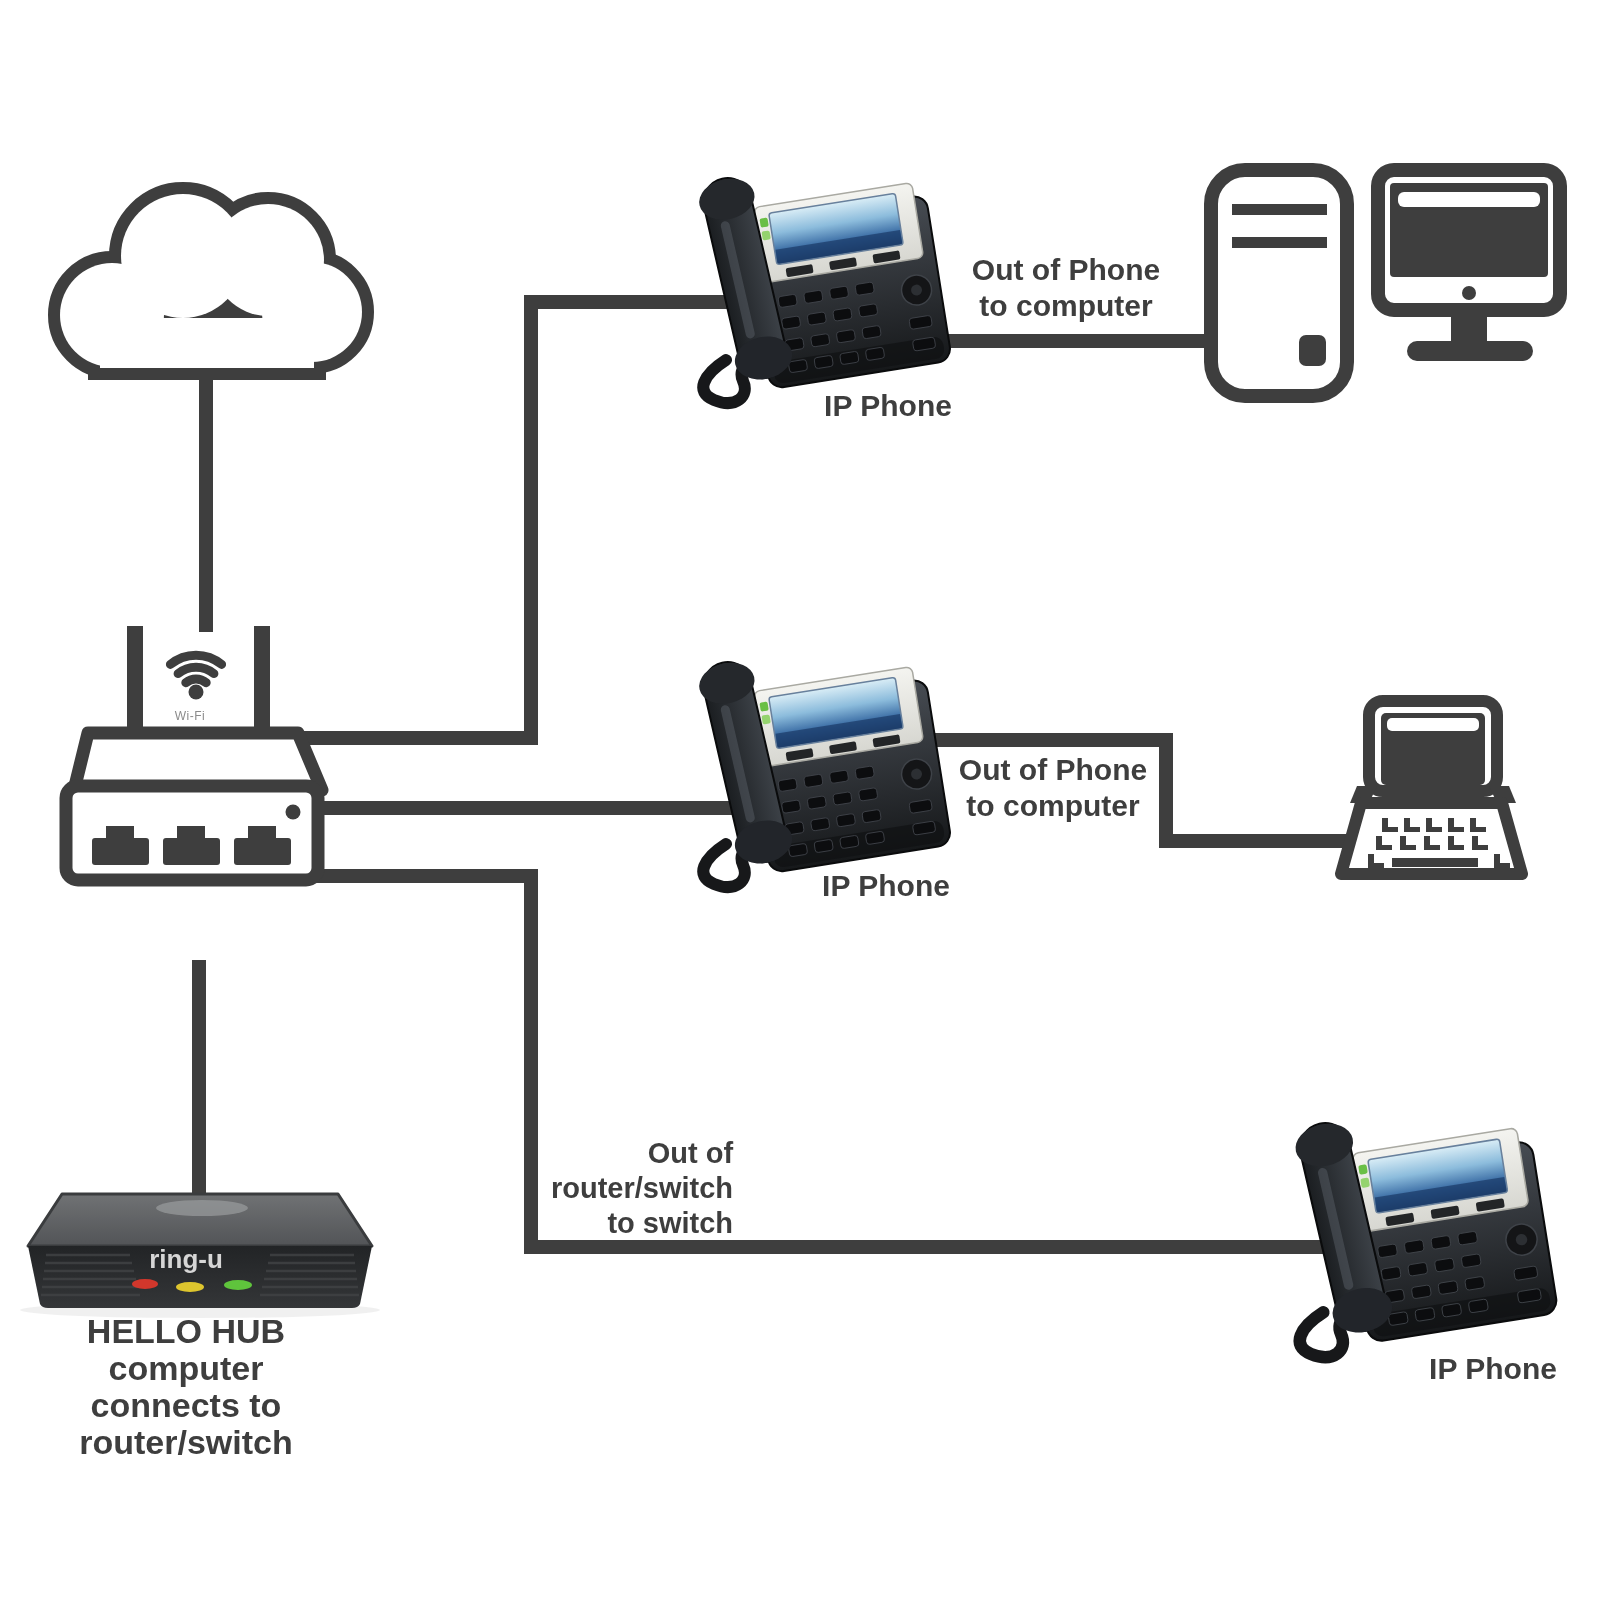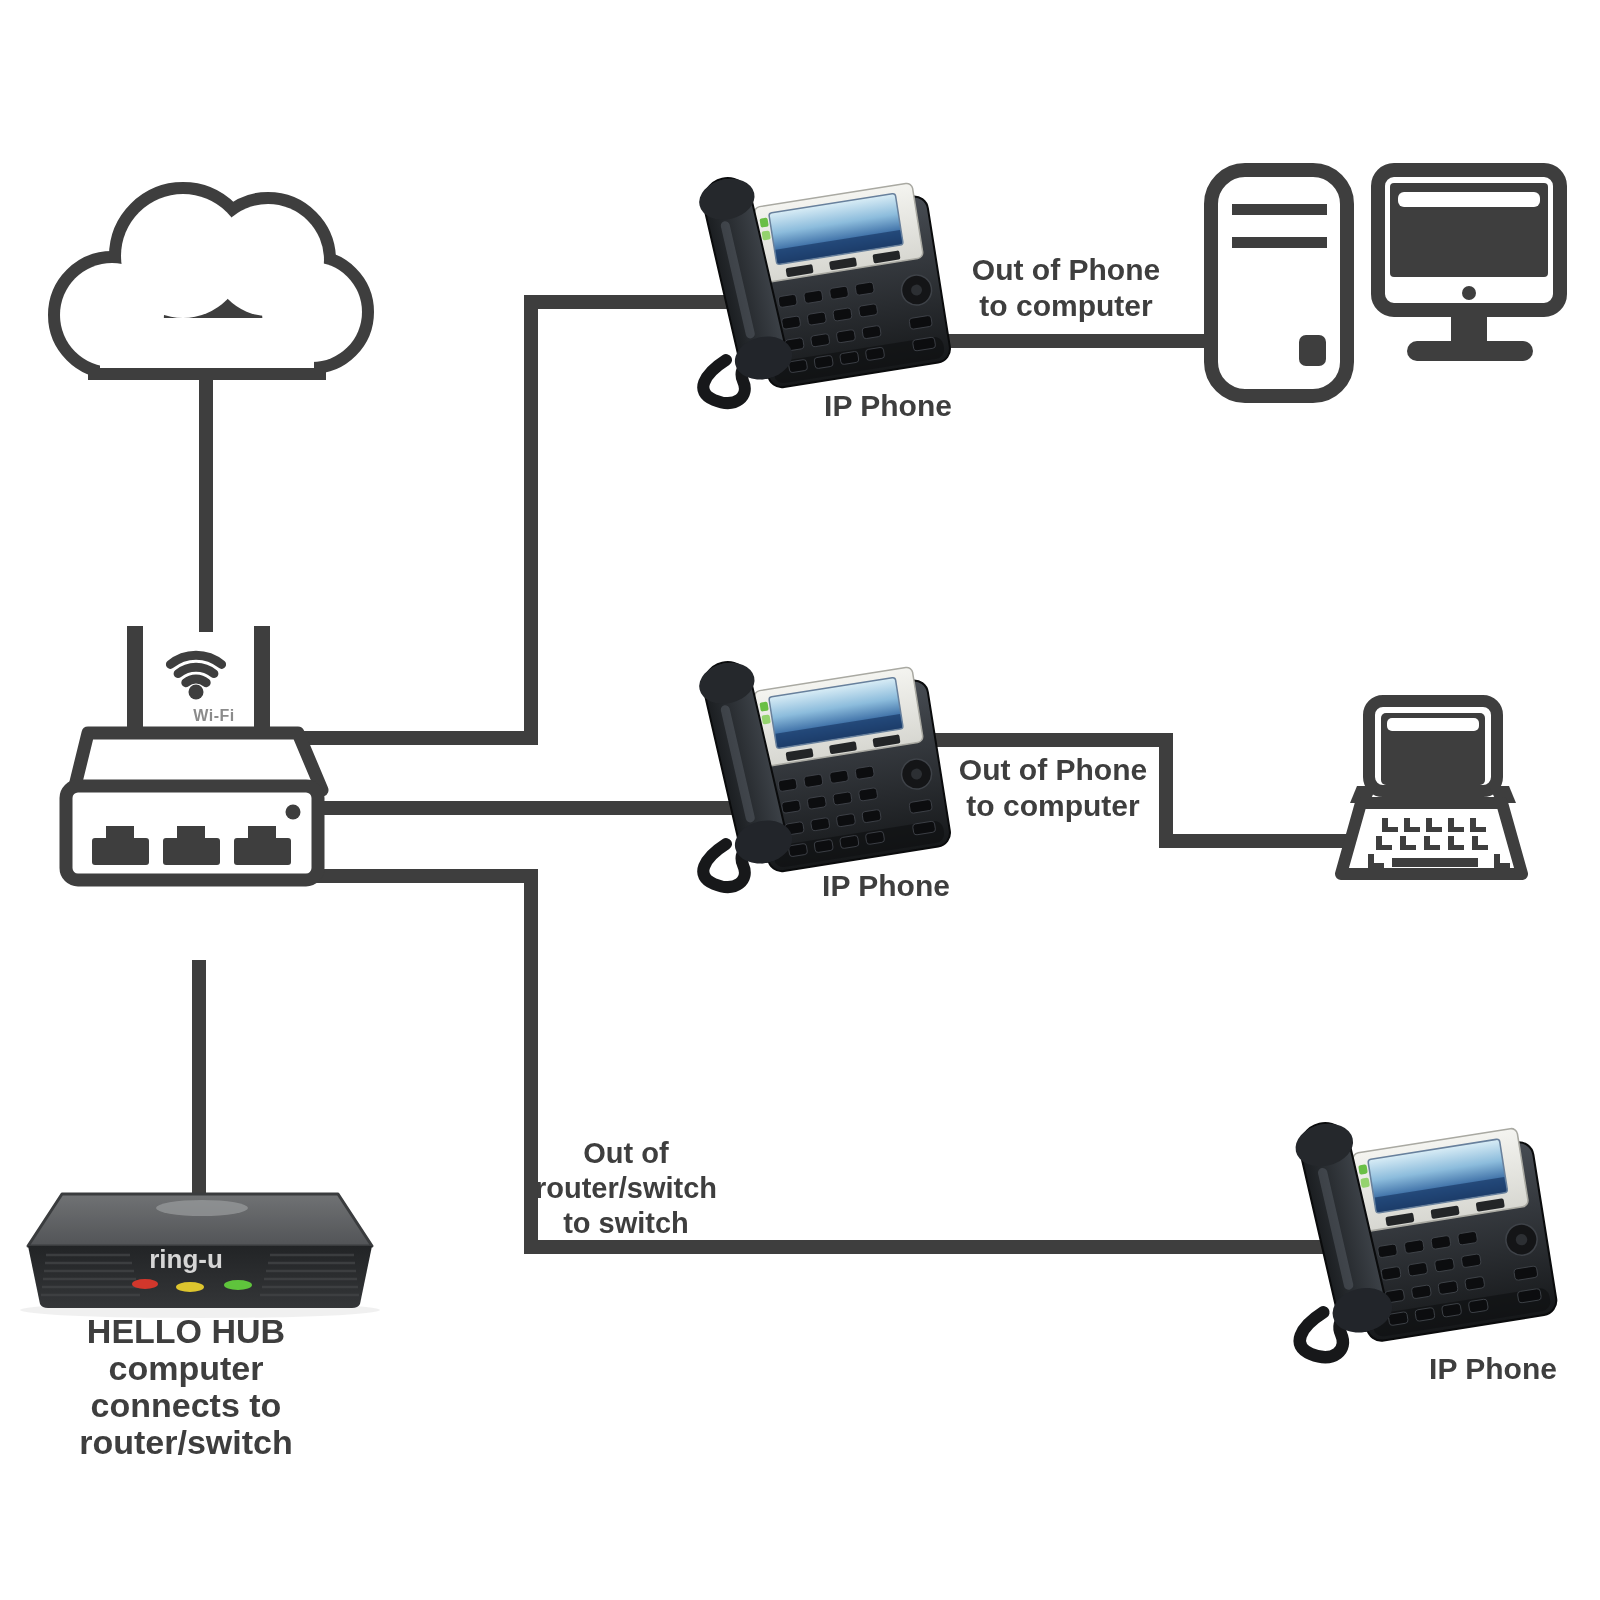--- a/index.html
+++ b/index.html
@@ -2,29 +2,29 @@
 <html><head>
 <meta charset="utf-8">
 <style>
   html,body{margin:0;padding:0;background:#ffffff;}
   body{width:1600px;height:1600px;position:relative;font-family:"Liberation Sans",sans-serif;}
   .stage{position:absolute;left:0;top:0;width:1600px;height:1600px;overflow:hidden;background:#ffffff;}
   .stage svg{position:absolute;left:0;top:0;}
   .lbl{position:absolute;transform:translate(-50%,-50%);text-align:center;font-weight:bold;
        color:#3e3e3e;white-space:nowrap;}
   .lbl-internet{left:237px;top:312px;font-size:27px;line-height:33px;letter-spacing:1.5px;}
-  .lbl-wifi{left:214px;top:716px;font-size:16px;color:#8b8b8b;letter-spacing:.5px;font-weight:700;}
+  .lbl-wifi{left:190px;top:716px;font-size:12px;color:#8b8b8b;letter-spacing:.5px;font-weight:400;}
   .lbl-router{left:190px;top:930px;font-size:28px;line-height:37px;letter-spacing:.5px;}
   .lbl-hub{left:186px;top:1387px;font-size:34px;line-height:37px;}
   .lbl-ipphone-top{left:888px;top:406px;font-size:30px;}
   .lbl-ipphone-mid{left:886px;top:886px;font-size:30px;}
   .lbl-ipphone-bottom{left:1493px;top:1369px;font-size:30px;}
   .lbl-out-top{left:1066px;top:288px;font-size:30px;line-height:36px;}
   .lbl-out-mid{left:1053px;top:788px;font-size:30px;line-height:36px;}
-  .lbl-out-bottom{left:626px;top:1188px;font-size:29px;line-height:35px;}
+  .lbl-out-bottom{left:642px;top:1188px;font-size:29px;line-height:35px;text-align:right;}
 </style>
 </head>
 <body>
 
 <div class="stage">
 
 <svg width="1600" height="1600" viewBox="0 0 1600 1600">
   <defs>
     <linearGradient id="pbody" x1="0" y1="0" x2="0" y2="1">
       <stop offset="0" stop-color="#474c53"></stop>

